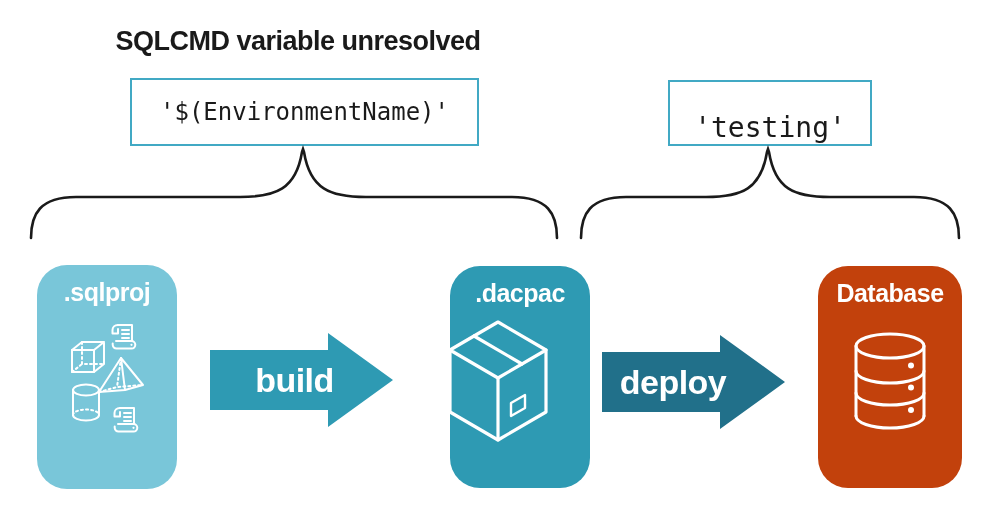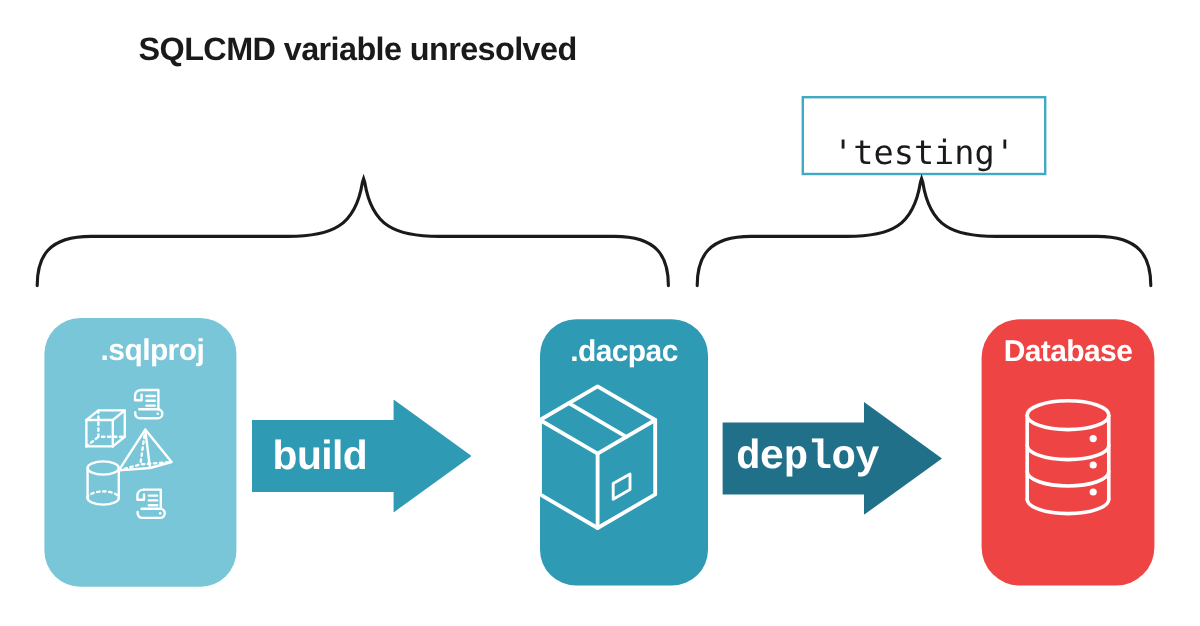--- a/index.html
+++ b/index.html
@@ -16,32 +16,35 @@
   svg.icon .dot{fill:#ffffff;stroke:none;}
   svg.brace path{fill:none;stroke-linecap:round;}
 </style>
 </head>
 <body>
 
 <div class="canvas">
 
   <div class="abs heading" style="left:98px;top:26px;width:400px;">SQLCMD variable unresolved</div>
 
+  <div class="abs codebox" style="left: 130px; top: 78px; width: 345px; height: 64px; border-color: rgb(65, 169, 196);">
+    <span class="code" style="font-size:24px;">'$(EnvironmentName)'</span>
+  </div>
   <div class="abs codebox" style="left: 668px; top: 80px; width: 200px; height: 62px; border-color: rgb(65, 169, 196); align-items: flex-end;">
     <span class="code" style="font-size:28px;">'testing'</span>
   </div>
 
   <svg class="abs brace" style="left:0;top:0;" width="1000" height="260" viewBox="0 0 1000 260">
     <path stroke-width="2.6" d="M31,238 C31,214 40,197 76,197 L240,197 C276,197 296,189 302,152 L303,149 L304,152
              C310,189 330,197 366,197 L512,197 C548,197 557,214 557,238" stroke="#1a1a1a"></path>
     <path stroke-width="2.6" d="M581,238 C581,214 590,197 626,197 L706,197 C742,197 761,189 767,152 L768,149 L769,152
              C775,189 794,197 830,197 L914,197 C950,197 959,214 959,238" stroke="#1a1a1a"></path>
   </svg>
 
-  <div class="abs card" style="left: 37px; top: 265px; width: 140px; height: 224px; background-color: rgb(121, 198, 217); padding-left: 20px;">
+  <div class="abs card" style="left: 37px; top: 265px; width: 140px; height: 224px; background-color: rgb(121, 198, 217);">
     <div class="card-label">.sqlproj</div>
   </div>
   <svg class="abs icon" style="left:68px;top:322px;" width="82" height="116" viewBox="0 0 82 116" stroke-width="2">
     <defs>
       <g id="scroll">
         <path d="M8,2 h14 v16"></path>
         <path d="M8,2 c-3.4,0 -5.5,2.2 -5.5,5 v3.5 h5.5 v-4.5"></path>
         <path d="M12,7 h7 M12,11 h7 M12,15 h7"></path>
         <path d="M6,18 h15.5 a3.8,3.8 0 1 1 0,7.6 h-15 a3.8,3.8 0 0 1 -3.8,-3.8 v-1.2"></path>
         <circle class="dot" cx="21.5" cy="21.8" r="1.1"></circle>
@@ -66,39 +69,39 @@
       <path stroke-dasharray="2,3" d="M1,31 A13,5.5 0 0 1 27,31"></path>
     </g>
     <g transform="translate(44,84)">
       <use href="#scroll"></use>
     </g>
   </svg>
 
   <svg class="abs" style="left:210px;top:333px;" width="183" height="94" viewBox="0 0 183 94">
     <polygon points="0,17 118,17 118,0 183,47 118,94 118,77 0,77" fill="#2e9ab3"></polygon>
   </svg>
-  <div class="abs arrow-label" style="left:194px;top:350px;width:145px;height:60px;line-height:60px;">build</div>
+  <div class="abs arrow-label" style="left:222px;top:350px;width:145px;height:60px;line-height:60px;">build</div>
 
   <div class="abs card" style="left: 450px; top: 266px; width: 140px; height: 222px; background-color: rgb(46, 154, 179);">
     <div class="card-label">.dacpac</div>
   </div>
   <svg class="abs icon" style="left:445px;top:318px;" width="106" height="130" viewBox="0 0 106 130" stroke-width="3.2">
     <path d="M53,4 L101,32 L53,60 L5,32 Z"></path>
     <path d="M29,18 L77,46"></path>
     <path d="M5,32 V94 L53,122 L101,94 V32"></path>
     <path d="M53,60 V122"></path>
     <path stroke-width="2.4" d="M66,85 L80,77 V90 L66,98 Z"></path>
   </svg>
 
   <svg class="abs" style="left:602px;top:335px;" width="183" height="94" viewBox="0 0 183 94">
     <polygon points="0,17 118,17 118,0 183,47 118,94 118,77 0,77" fill="#21708a"></polygon>
   </svg>
-  <div class="abs arrow-label" style="left:602px;top:352px;width:142px;height:60px;line-height:60px;font-family:Liberation Mono, monospace;">deploy</div>
+  <div class="abs arrow-label" style="left:602px;top:352px;width:142px;height:60px;line-height:60px;">deploy</div>
 
-  <div class="abs card" style="left: 818px; top: 266px; width: 144px; height: 222px; background-color: #ef4444; border-radius: 32px;">
+  <div class="abs card" style="left: 818px; top: 266px; width: 144px; height: 222px; background-color: #c2410c;">
     <div class="card-label">Database</div>
   </div>
   <svg class="abs icon" style="left:852px;top:330px;" width="76" height="100" viewBox="0 0 76 100" stroke-width="3">
     <ellipse cx="38" cy="16" rx="34" ry="12"></ellipse>
     <path d="M4,16 V86 M72,16 V86"></path>
     <path d="M4,86 A34,12 0 0 0 72,86"></path>
     <path d="M4,41 A34,12 0 0 0 72,41"></path>
     <path d="M4,63 A34,12 0 0 0 72,63"></path>
     <circle class="dot" cx="59" cy="35.5" r="3"></circle>
     <circle class="dot" cx="59" cy="57.5" r="3"></circle>

